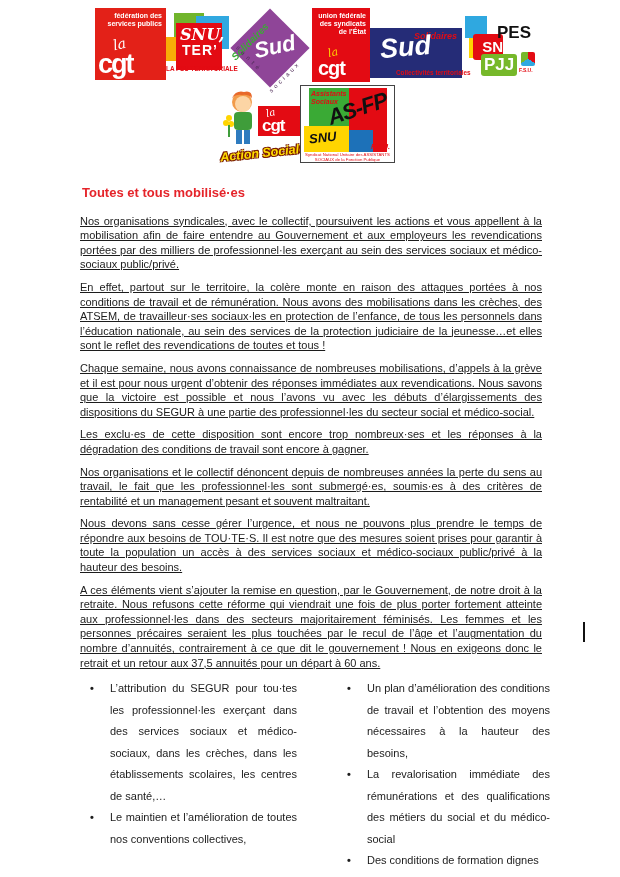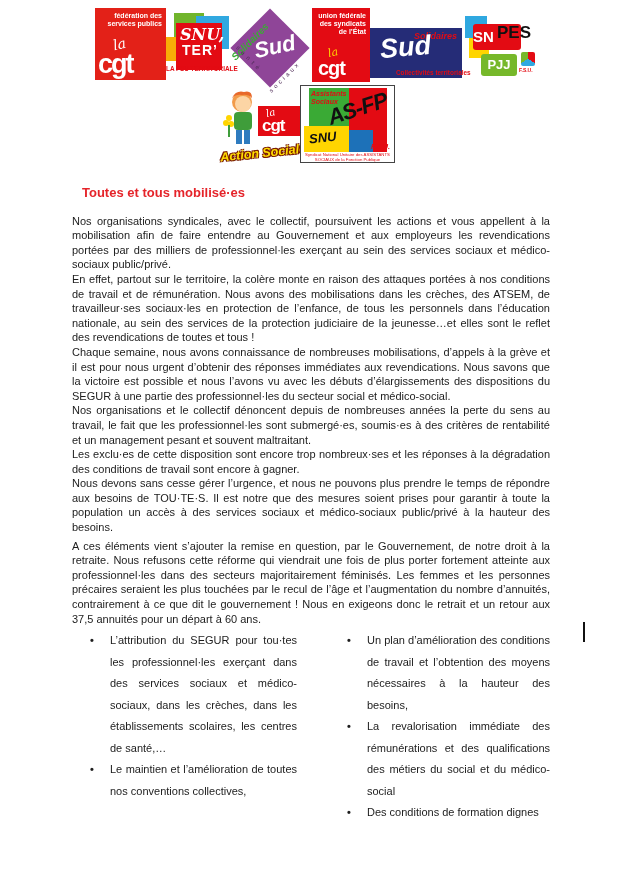--- a/index.html
+++ b/index.html
@@ -56,25 +56,25 @@
       font-style:italic;font-size:9px;}
   .sud-ct .sud{position:absolute;left:10px;top:4px;color:#fff;font-weight:bold;font-style:italic;
       font-size:27px;transform:rotate(-5deg);}
   .sud-ct .caption{position:absolute;left:26px;bottom:2px;color:#e30b13;font-weight:bold;
       font-size:6.4px;white-space:nowrap;}
 
   
   .snpes{left:465px;top:14px;width:66px;height:66px;}
   .snpes .sq-blue{left:0;top:2px;width:22px;height:22px;background:#2fa8e0;}
   .snpes .sq-yellow{left:4px;top:24px;width:20px;height:20px;background:#ffd500;}
-  .snpes .sn{left:8px;top:10px;width:48px;height:26px;background:#e30b13;border-radius:3px;
-      color:#fff;font-weight:bold;font-size:15px;text-align:left;line-height:26px;}
+  .snpes .sn{left:8px;top:20px;width:30px;height:26px;background:#e30b13;border-radius:3px;
+      color:#fff;font-weight:bold;font-size:15px;text-align:right;line-height:26px;}
   .snpes .pes{left:32px;top:9px;color:#111;font-weight:bold;font-size:17px;}
   .snpes .pjj{left:16px;top:40px;width:36px;height:22px;background:#76b82a;border-radius:3px;
-      color:#fff;font-weight:bold;font-size:13px;text-align:center;line-height:22px;}
+      color:#fff;font-weight:bold;font-size:17px;text-align:center;line-height:22px;}
   .snpes .fsu-mini{left:56px;top:38px;width:14px;height:14px;border-radius:2px;
       background:conic-gradient(#e30b13 0 120deg,#2fa8e0 0 240deg,#76b82a 0 360deg);}
   .snpes .fsu-txt{left:54px;top:53px;color:#e30b13;font-weight:bold;font-size:5px;}
 
   
   .cgt-as{left:222px;top:88px;width:80px;height:74px;}
   .cgt-as .redbox{left:36px;top:18px;width:42px;height:30px;background:#e30b13;}
   .cgt-as .la{position:absolute;left:8px;top:1px;color:#fff;font-family:"DejaVu Serif",serif;
       font-style:italic;font-size:10px;transform:rotate(-12deg);}
   .cgt-as .cgt{position:absolute;left:4px;bottom:0;color:#fff;font-weight:bold;font-size:17px;letter-spacing:-1px;}
@@ -95,21 +95,21 @@
   .snuas .asfp{left:26px;top:10px;color:#111;font-weight:bold;font-style:italic;font-size:22px;
       letter-spacing:-1px;transform:rotate(-18deg);}
   .snuas .fsu{right:4px;bottom:12px;color:#e30b13;font-weight:bold;font-style:italic;font-size:7px;position:absolute;}
   .snuas .caption{left:1px;bottom:0;width:91px;text-align:center;color:#e30b13;font-size:4.3px;line-height:5px;position:absolute;}
 
   
   .main{position:absolute;left:72px;top:186px;width:478px;font-size:11px;line-height:14.6px;
         text-align:justify;}
   .title{font-size:15.5px;font-weight:bold;color:#111;margin:0 0 15px 0;text-align:left;}
   .subtitle{font-size:13px;font-weight:bold;color:#e5242a;margin:0 0 13px 10px;text-align:left;}
-  .main p{margin:0;}
+  .main p{margin:8px;text-decoration:underline;}
   p.gap-top{margin-top:4px;}
   p.mobilisations{font-weight:bold;margin-top:4px;text-align:left;}
   .cols{display:flex;margin-top:4px;}
   .col{width:239px;box-sizing:border-box;}
   .col-left{padding-left:18px;padding-right:14px;}
   .col-right{padding-left:36px;}
   .bullet-item{display:flex;line-height:21.5px;}
   .bullet-marker{width:20px;flex:none;font-weight:bold;}
   .bullet-text{flex:1;text-align:justify;}
   .cursor-mark{position:absolute;left:583px;top:622px;width:2px;height:20px;background:#111;}
@@ -205,22 +205,22 @@
     </div>
 
   </div>
 
   <div class="main">
     <h2 class="subtitle">Toutes et tous mobilisé·es</h2>
 
     <p>Nos organisations syndicales, avec le collectif, poursuivent les actions et vous appellent à la mobilisation afin de faire entendre au Gouvernement et aux employeurs les revendications portées par des milliers de professionnel·les exerçant au sein des services sociaux et médico-sociaux public/privé.</p>
     <p>En effet, partout sur le territoire, la colère monte en raison des attaques portées à nos conditions de travail et de rémunération. Nous avons des mobilisations dans les crèches, des ATSEM, de travailleur·ses sociaux·les en protection de l’enfance, de tous les personnels dans l’éducation nationale, au sein des services de la protection judiciaire de la jeunesse…et elles sont le reflet des revendications de toutes et tous !</p>
     <p>Chaque semaine, nous avons connaissance de nombreuses mobilisations, d’appels à la grève et il est pour nous urgent d’obtenir des réponses immédiates aux revendications. Nous savons que la victoire est possible et nous l’avons vu avec les débuts d’élargissements des dispositions du SEGUR à une partie des professionnel·les du secteur social et médico-social.</p>
+    <p>Les exclu·es de cette disposition sont encore trop nombreux·ses et les réponses à la dégradation des conditions de travail sont encore à gagner.</p>
     <p>Nos organisations et le collectif dénoncent depuis de nombreuses années la perte du sens au travail, le fait que les professionnel·les sont submergé·es, soumis·es à des critères de rentabilité et un management pesant et souvent maltraitant.</p>
-    <p>Les exclu·es de cette disposition sont encore trop nombreux·ses et les réponses à la dégradation des conditions de travail sont encore à gagner.</p>
     <p>Nous devons sans cesse gérer l’urgence, et nous ne pouvons plus prendre le temps de répondre aux besoins de TOU·TE·S. Il est notre que des mesures soient prises pour garantir à toute la population un accès à des services sociaux et médico-sociaux public/privé à la hauteur des besoins.</p>
     <p class="gap-top">A ces éléments vient s’ajouter la remise en question, par le Gouvernement, de notre droit à la retraite. Nous refusons cette réforme qui viendrait une fois de plus porter fortement atteinte aux professionnel·les dans des secteurs majoritairement féminisés. Les femmes et les personnes précaires seraient les plus touchées par le recul de l’âge et l’augmentation du nombre d’annuités, contrairement à ce que dit le gouvernement ! Nous en exigeons donc le retrait et un retour aux 37,5 annuités pour un départ à 60 ans.</p>
 
 
     <div class="cols">
       <div class="col col-left">
         <div class="bullet-item">
           <span class="bullet-marker">•</span>
           <span class="bullet-text">L’attribution du SEGUR pour tou·tes les professionnel·les exerçant dans des services sociaux et médico-sociaux, dans les crèches, dans les établissements scolaires, les centres de santé,…</span>
         </div>

